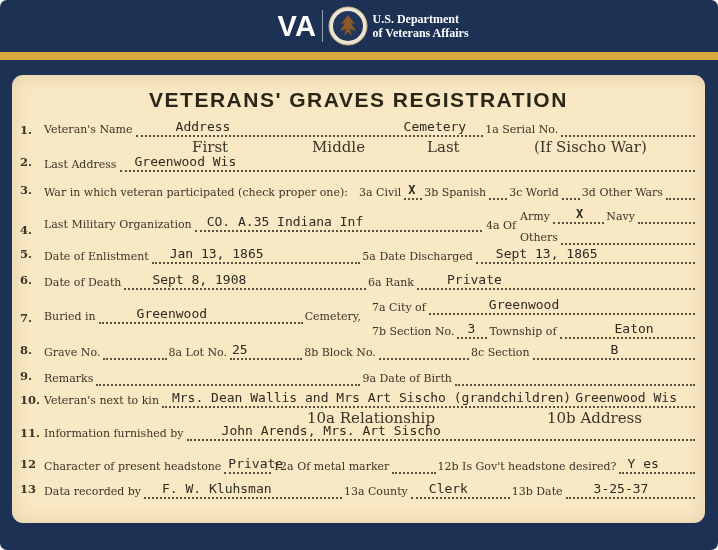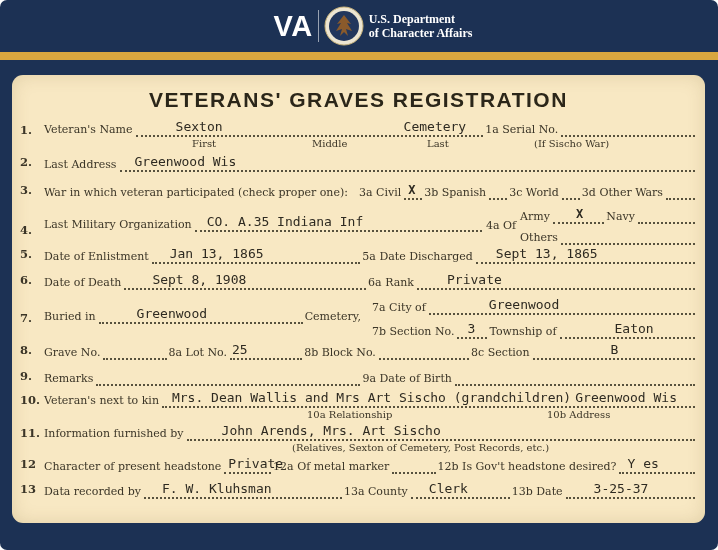--- a/index.html
+++ b/index.html
@@ -47,55 +47,55 @@
   }
   .fill.s { flex:0 0 18px; }
   .tv {
     position:absolute; bottom:1px; white-space:nowrap;
     font-family:"DejaVu Sans Mono",monospace; font-size:13px; color:#2e2a21;
   }
   .mark { font-weight:700; font-size:12px; }
   .sub { position:relative; height:13px; }
   .sublbl {
     position:absolute; top:1px; font-family:"DejaVu Serif",serif;
-    font-size:10px; color:#3b3527; white-space:nowrap;
+    font-size:15px; color:#3b3527; white-space:nowrap;
   }
 </style>
 </head>
 <body>
 
 <div class="canvas">
 
   <div class="site-header">
     <div class="logo-group">
       <span class="va-word">VA</span>
       <span class="logo-divider"></span>
       <svg class="seal" viewBox="0 0 40 40">
         <circle cx="20" cy="20" r="19" fill="#ece5d2"></circle>
         <circle cx="20" cy="20" r="15" fill="#22365c"></circle>
         <path d="M20 9 L13 18 L17 17 L12 25 L18 23 L16 30 L20 26 L24 30 L22 23 L28 25 L23 17 L27 18 Z" fill="#8a5a2b"></path>
         <circle cx="20" cy="20" r="19" fill="none" stroke="#c9b37a" stroke-width="1"></circle>
       </svg>
       <div class="dept-text">
         <div>U.S. Department</div>
-        <div>of Character Affairs</div>
+        <div>of Veterans Affairs</div>
       </div>
     </div>
   </div>
   <div class="gold-bar"></div>
 
   <div class="paper">
     <div class="form-title">VETERANS' GRAVES REGISTRATION</div>
 
     <div class="row" style="top:36px;height:40px;">
       <span class="num" style="bottom:14px;">1.</span>
       <div class="fline" style="height:26px;">
         <span class="lbl">Veteran's Name</span>
         <span class="fill" style="flex:2.6;">
-          <span class="tv" style="left:40px;">Sexton</span>
+          <span class="tv" style="left:40px;">Address</span>
           <span class="tv" style="left:268px;">Cemetery</span>
         </span>
         <span class="lbl">1a Serial No.</span>
         <span class="fill" style="flex:1;"></span>
       </div>
       <div class="sub">
         <span class="sublbl" style="left:150px;">First</span>
         <span class="sublbl" style="left:270px;">Middle</span>
         <span class="sublbl" style="left:385px;">Last</span>
         <span class="sublbl" style="left:492px;">(If Sischo War)</span>
@@ -255,23 +255,20 @@
     </div>
 
     <div class="row" style="top:339px;height:42px;">
       <span class="num" style="bottom:16px;">11.</span>
       <div class="fline" style="height:27px;">
         <span class="lbl">Information furnished by</span>
         <span class="fill">
           <span class="tv" style="left:35px;">John Arends, Mrs. Art Sischo</span>
         </span>
       </div>
-      <div class="sub">
-        <span class="sublbl" style="left:250px;">(Relatives, Sexton of Cemetery, Post Records, etc.)</span>
-      </div>
     </div>
 
     <div class="row" style="top:373px;height:26px;">
       <span class="num" style="bottom:3px;">12</span>
       <div class="fline" style="height:26px;">
         <span class="lbl">Character of present headstone</span>
         <span class="fill" style="flex:0.65;">
           <span class="tv" style="left:4px;">Private</span>
         </span>
         <span class="lbl">12a Of metal marker</span>

